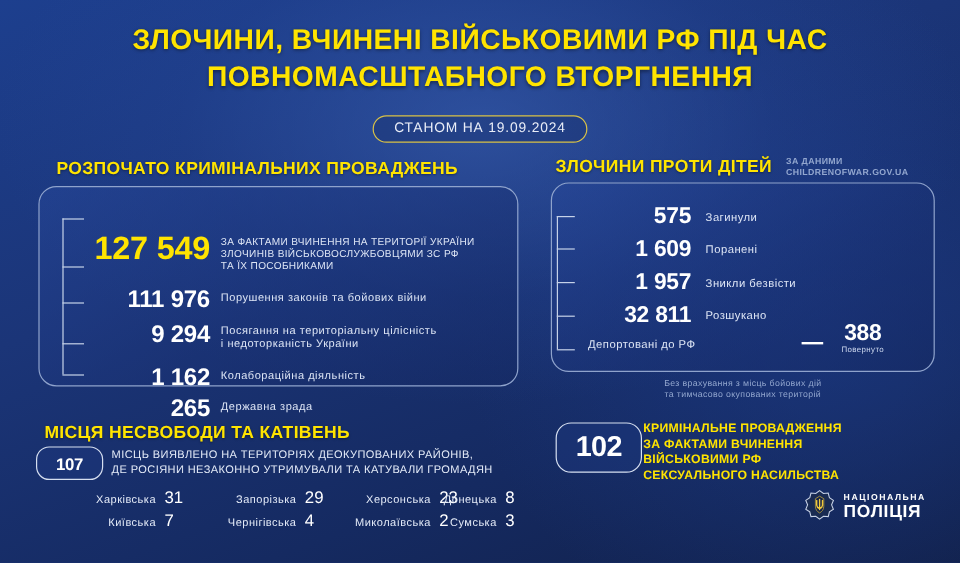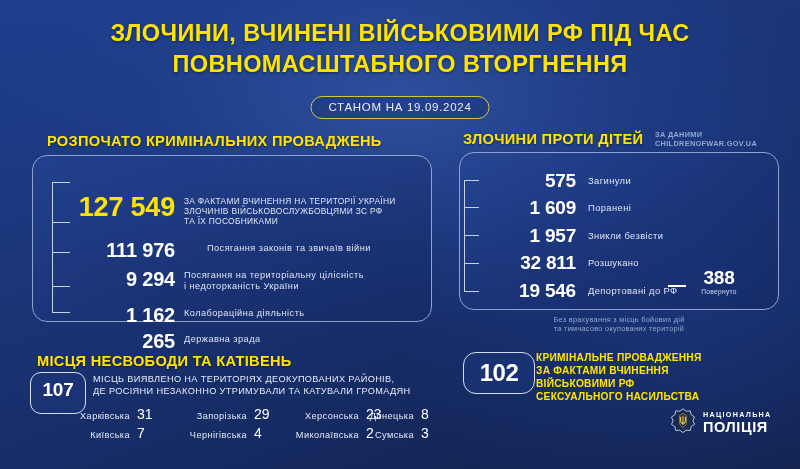--- a/index.html
+++ b/index.html
@@ -123,21 +123,21 @@
     letter-spacing: 0.45px;
     line-height: 11.4px;
     white-space: pre-line;
   }
 
   
   #lp-0 { left: 70px; top: 168px; width: 355px; }
   #lp-0 .stat-num { font-size: 27px; width: 105px; }
   #lp-0 .stat-label { margin-left: 9px; margin-top: 2px; font-size: 8.4px; line-height: 10.2px; letter-spacing: 0.3px; }
 
-  #lp-1 { left: 70px; top: 214px; width: 355px; gap: 23px; }
+  #lp-1 { left: 70px; top: 214px; width: 355px; }
   #lp-1 .stat-num { font-size: 20px; width: 105px; }
   #lp-1 .stat-label { margin-left: 9px; margin-top: 3px; }
 
   #lp-2 { left: 70px; top: 243px; width: 355px; }
   #lp-2 .stat-num { font-size: 20px; width: 105px; }
   #lp-2 .stat-label { margin-left: 9px; margin-top: 1px; }
 
   #lp-3 { left: 70px; top: 279px; width: 355px; }
   #lp-3 .stat-num { font-size: 20px; width: 105px; }
   #lp-3 .stat-label { margin-left: 9px; margin-top: 3px; }
@@ -205,22 +205,22 @@
     border: 1.6px solid #d6dff0;
     border-radius: 11px;
     color: #ffffff;
     font-weight: bold;
     text-align: center;
     background: rgba(30,58,130,0.4);
     line-height: 1;
   }
   #badge-107 {
     left: 30px; top: 372px;
-    width: 56px; height: 42px;
-    font-size: 19px;
+    width: 56px; height: 28px;
+    font-size: 14px;
     padding-top: 7px;
     letter-spacing: -0.3px;
   }
   #badge-102 {
     left: 463px; top: 352px;
     width: 72px; height: 42px;
     font-size: 24px;
     padding-top: 8px;
     border-radius: 13px;
     letter-spacing: -0.5px;
@@ -339,21 +339,21 @@
   </div>
 
   <div class="stat-row" id="lp-0">
     <div class="stat-num highlight">127 549</div>
     <div class="stat-label">ЗА ФАКТАМИ ВЧИНЕННЯ НА ТЕРИТОРІЇ УКРАЇНИ
 ЗЛОЧИНІВ ВІЙСЬКОВОСЛУЖБОВЦЯМИ ЗС РФ
 ТА ЇХ ПОСОБНИКАМИ</div>
   </div>
   <div class="stat-row" id="lp-1">
     <div class="stat-num">111 976</div>
-    <div class="stat-label">Посягання законів та звичаїв війни</div>
+    <div class="stat-label">Порушення законів та бойових війни</div>
   </div>
   <div class="stat-row" id="lp-2">
     <div class="stat-num">9 294</div>
     <div class="stat-label">Посягання на територіальну цілісність
 і недоторканість України</div>
   </div>
   <div class="stat-row" id="lp-3">
     <div class="stat-num">1 162</div>
     <div class="stat-label">Колабораційна діяльність</div>
   </div>
@@ -386,21 +386,20 @@
   </div>
   <div class="rp-row" id="rp-2">
     <div class="stat-num">1 957</div>
     <div class="stat-label">Зникли безвісти</div>
   </div>
   <div class="rp-row" id="rp-3">
     <div class="stat-num">32 811</div>
     <div class="stat-label">Розшукано</div>
   </div>
   <div class="rp-row" id="rp-4">
-    <div class="stat-num">19 546</div>
     <div class="stat-label">Депортовані до РФ</div>
   </div>
 
   <div class="returned-dash"></div>
   <div class="returned-group">
     <div class="returned-num">388</div>
     <div class="returned-label">Повернуто</div>
   </div>
 
   <div class="footnote">Без врахування з місць бойових дій

